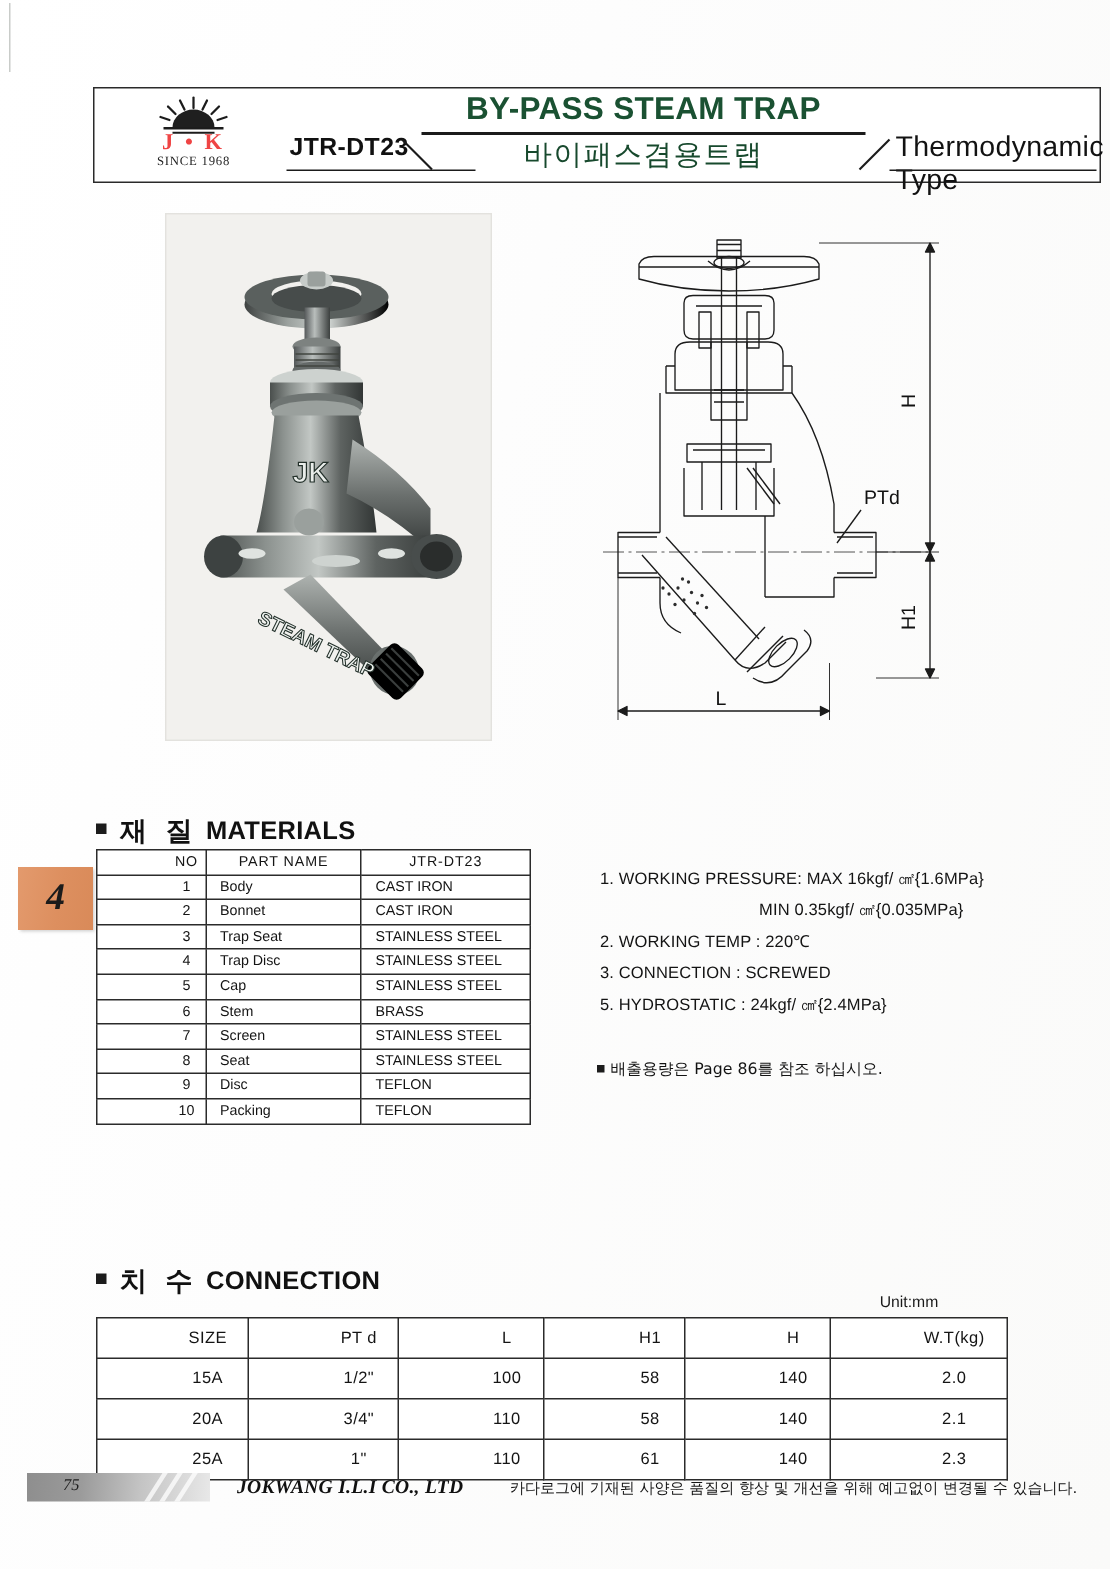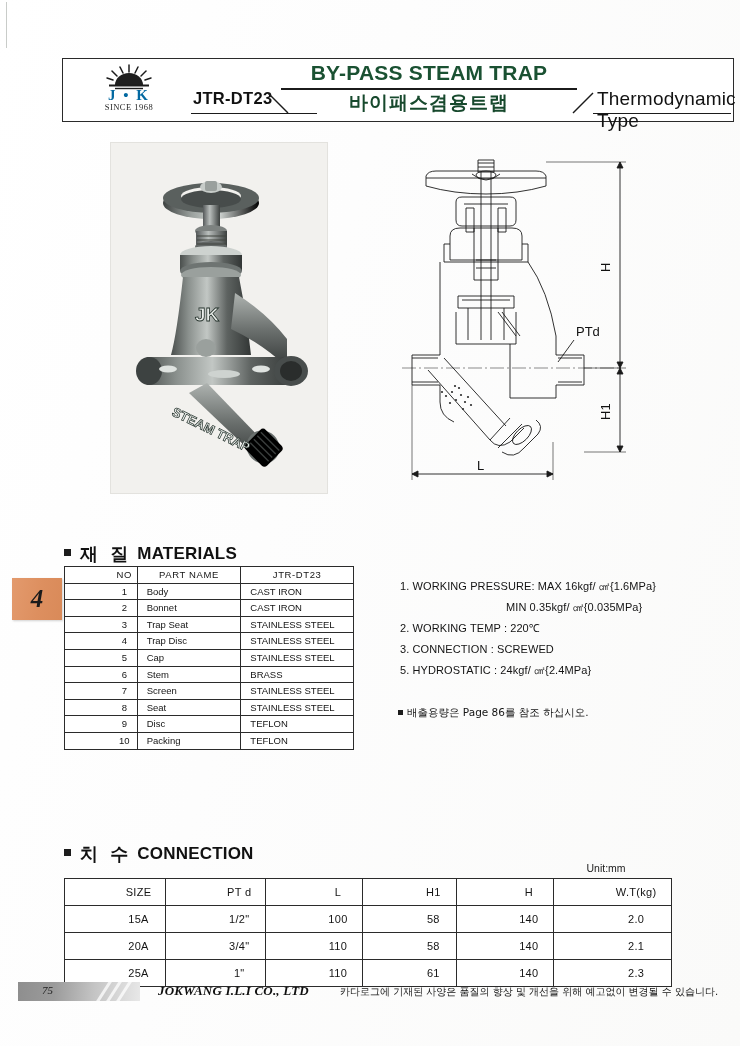--- a/index.html
+++ b/index.html
@@ -43,21 +43,21 @@
     left: 10px; top: 4px;
     width: 112px; height: 56px;
     text-align: center;
   }
   .sun-wrap { position: relative; height: 27px; }
   .jk-text {
     font-family: "Liberation Serif", serif;
     font-size: 15px;
     font-weight: bold;
     letter-spacing: 2px;
-    color: #0369a1;
+    color: #ef4444;
     line-height: 13px;
     margin-top: -1px;
   }
   .since-text {
     font-family: "Liberation Serif", serif;
     font-size: 8.5px;
     color: #1f1f1f;
     letter-spacing: 0.5px;
     line-height: 11px;
   }
@@ -94,21 +94,21 @@
     left: 218px; top: 29px;
     width: 296px; height: 1.8px;
     background: #1b1b1b;
   }
   .title-ko {
     position: absolute;
     left: 216px; top: 31px;
     width: 300px;
     text-align: center;
     font-size: 19px;
-    font-weight: bold;
+    font-weight: normal;
     color: #17492d;
     letter-spacing: 1px;
     font-family: "DejaVu Sans", sans-serif;
   }
   .slash-left {
     position: absolute;
     left: 203px; top: 30px;
     width: 26px; height: 26px;
   }
   .slash-right {

